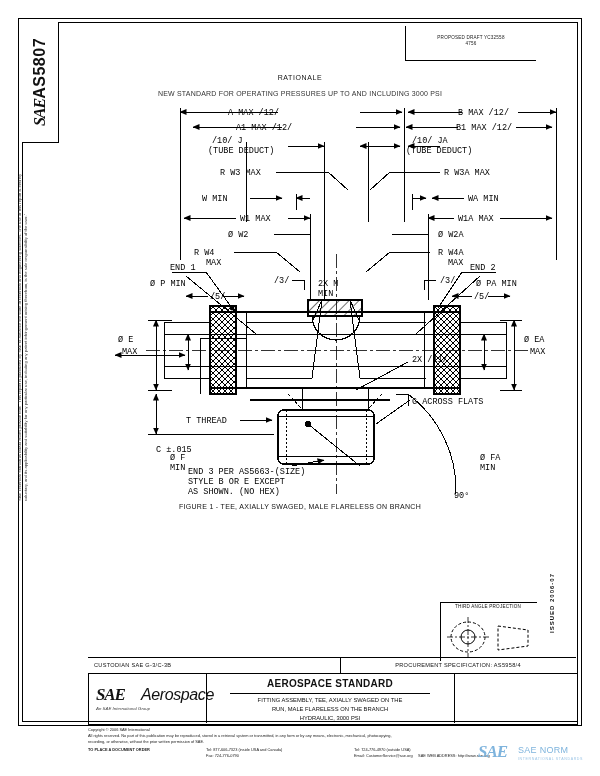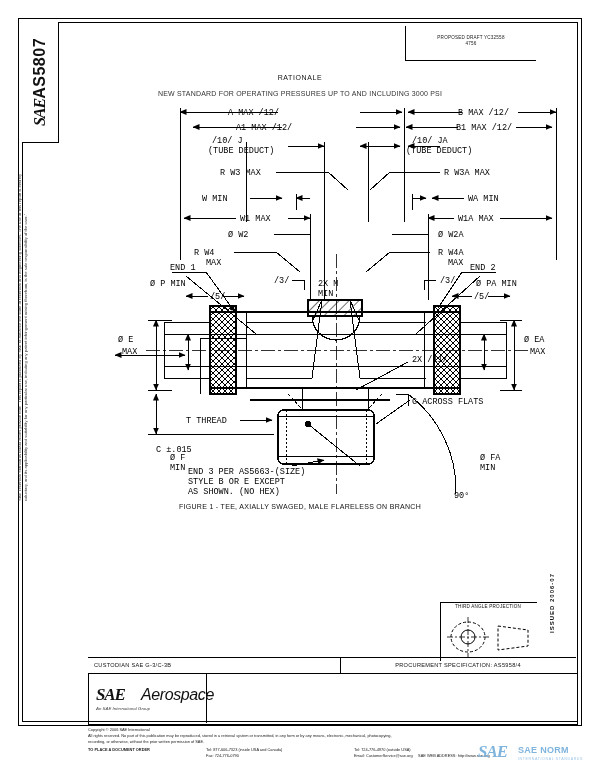--- a/index.html
+++ b/index.html
@@ -97,21 +97,21 @@
   #legal-grid{display:flex;margin-top:2px;}
   #legal-grid .c1{width:118px;}
   #legal-grid .c2{width:148px;}
   #legal-grid .c3{width:200px;}
 
   
   #watermark{left:478px;top:742px;width:112px;height:28px;}
   #watermark .wm-sae{position:absolute;left:0;top:0;font-size:17px;font-weight:bold;
       font-family:"Liberation Serif",serif;font-style:italic;color:#7fb4dd;
       letter-spacing:-1px;}
-  #watermark .wm-word{position:absolute;left:40px;top:3px;font-size:9px;font-weight:bold;
+  #watermark .wm-word{position:absolute;left:40px;top:3px;font-size:9px;font-weight:normal;
       color:#7fb4dd;letter-spacing:.3px;}
   #watermark .wm-sub{position:absolute;left:40px;top:15px;font-size:3.6px;
       color:#9ec6e6;letter-spacing:.6px;}
 </style>
 </head>
 <body>
 
 <div class="page">
 
   <div class="abs bd" id="outer-frame"></div>
@@ -394,20 +394,29 @@
   <div class="abs" id="procspec-cell">
     <span>PROCUREMENT SPECIFICATION: AS5958/4</span>
   </div>
 
   <div class="abs bd" id="title-row"></div>
   <div class="abs" id="tb-logo">
     <span class="sae-word">SAE</span>
     <span class="aero-word">Aerospace</span>
     <span class="sub">An SAE International Group</span>
   </div>
+  <div class="abs" id="tb-center">
+    <div class="std">AEROSPACE STANDARD</div>
+    <div class="rule"></div>
+    <div class="desc">
+      <div>FITTING ASSEMBLY, TEE, AXIALLY SWAGED ON THE</div>
+      <div>RUN, MALE FLARELESS ON THE BRANCH</div>
+      <div>HYDRAULIC, 3000 PSI</div>
+    </div>
+  </div>
 
   <div class="abs" id="legal">
     <div>Copyright © 2006 SAE International</div>
     <div>All rights reserved.  No part of this publication may be reproduced, stored in a retrieval system or transmitted, in any form or by any means, electronic, mechanical, photocopying,</div>
     <div>recording, or otherwise, without the prior written permission of SAE.</div>
     <div id="legal-grid">
       <div class="c1 bold">TO PLACE A DOCUMENT ORDER</div>
       <div class="c2">Tel: 877-606-7323 (inside USA and Canada)</div>
       <div class="c3">Tel: 724-776-4970 (outside USA)</div>
     </div>

